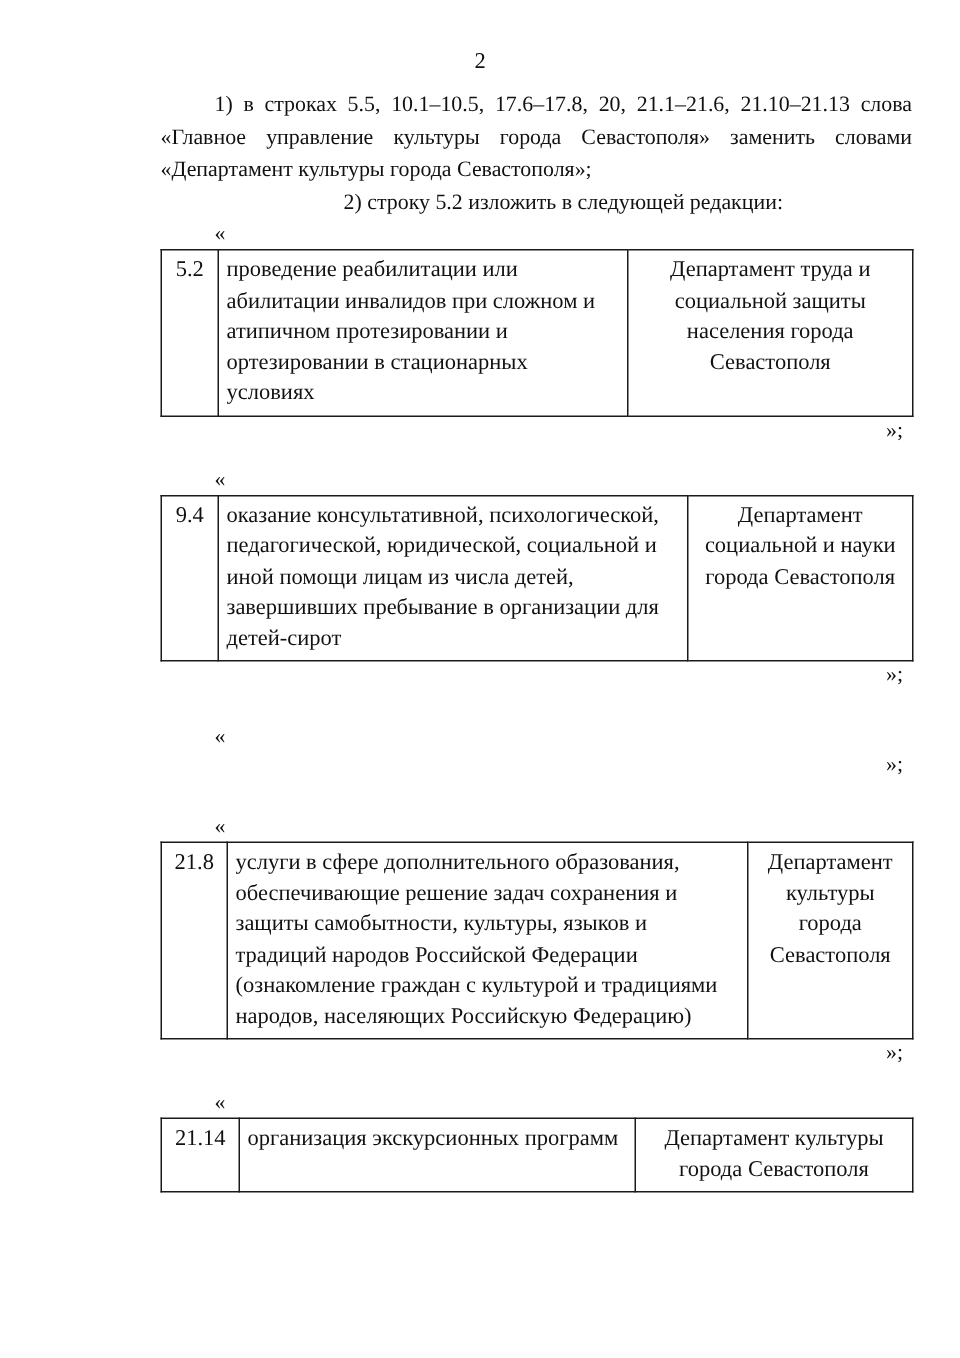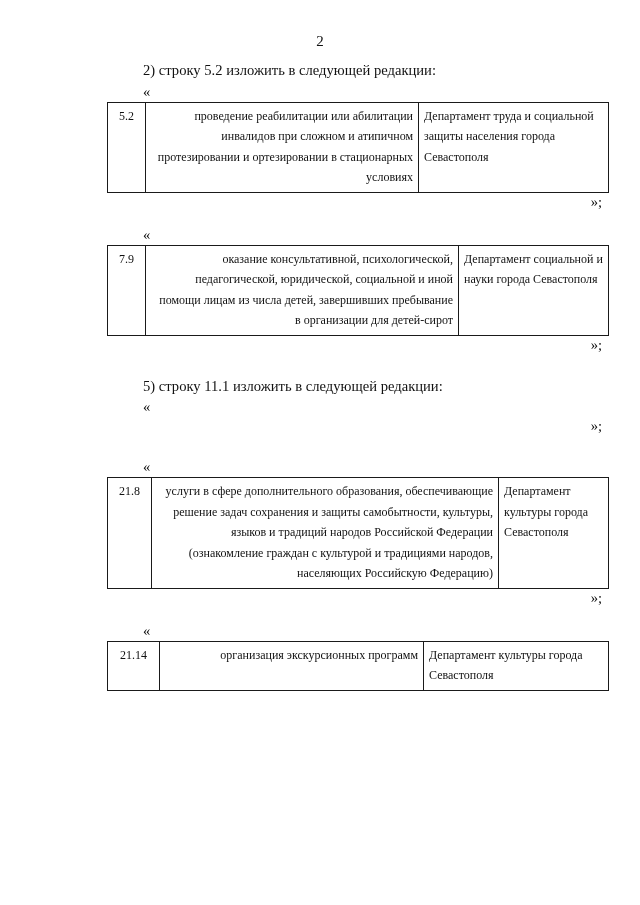--- a/index.html
+++ b/index.html
@@ -48,21 +48,21 @@
     line-height: 21.5px;
     text-align: justify;
     text-justify: inter-word;
     margin: 0;
     hyphens: none;
   }
   .para.indent {
     text-indent: 36px;
   }
   .para.last-line-left {
-    text-align: left;
+    text-align: center;
   }
 
   .quote-open {
     font-size: 14.6px;
     line-height: 20px;
     margin: 0;
     padding-left: 36px;
     height: 20px;
   }
 
@@ -76,48 +76,49 @@
   }
 
   table.doc-table {
     border-collapse: collapse;
     width: 501px;
     table-layout: fixed;
     margin: 0;
   }
   table.doc-table td {
     border: 1px solid #1a1a1a;
-    font-size: 12px;
+    font-size: 15px;
     line-height: 20.5px;
     padding: 3px 5px 4px 5px;
     vertical-align: top;
   }
   td.col-num {
     text-align: center;
     vertical-align: top;
   }
   td.col-desc {
-    text-align: right;
+    text-align: left;
   }
   td.col-org {
-    text-align: left;
+    text-align: center;
   }
 
   .gap-sm { height: 12px; }
   .gap-md { height: 20px; }
 </style>
 </head>
 <body>
 
 <div class="page">
 
   <div class="page-number">2</div>
 
   <div class="content">
 
+    <p class="para indent">1) в строках 5.5, 10.1–10.5, 17.6–17.8, 20, 21.1–21.6, 21.10–21.13 слова «Главное управление культуры города Севастополя» заменить словами «Департамент культуры города Севастополя»;</p>
 
     <p class="para indent last-line-left">2) строку 5.2 изложить в следующей редакции:</p>
 
     <div class="quote-open">«</div>
 
     <table class="doc-table">
       <colgroup>
         <col style="width:38px">
         <col style="width:273px">
         <col style="width:190px">
@@ -140,32 +141,31 @@
     <div class="quote-open">«</div>
 
     <table class="doc-table">
       <colgroup>
         <col style="width:38px">
         <col style="width:313px">
         <col style="width:150px">
       </colgroup>
       <tbody>
         <tr>
-          <td class="col-num">7.9</td>
+          <td class="col-num">9.4</td>
           <td class="col-desc">оказание консультативной, психологической, педагогической, юридической, социальной и иной помощи лицам из числа детей, завершивших пребывание в организации для детей-сирот</td>
           <td class="col-org">Департамент социальной и науки города Севастополя</td>
         </tr>
       </tbody>
     </table>
 
     <div class="quote-close">»;</div>
 
     <div class="gap-md"></div>
 
-    <p class="para indent last-line-left">5) строку 11.1 изложить в следующей редакции:</p>
 
     <div class="quote-open">«</div>
 
 
     <div class="quote-close">»;</div>
 
     <div class="gap-md"></div>
 
 
     <div class="quote-open">«</div>

